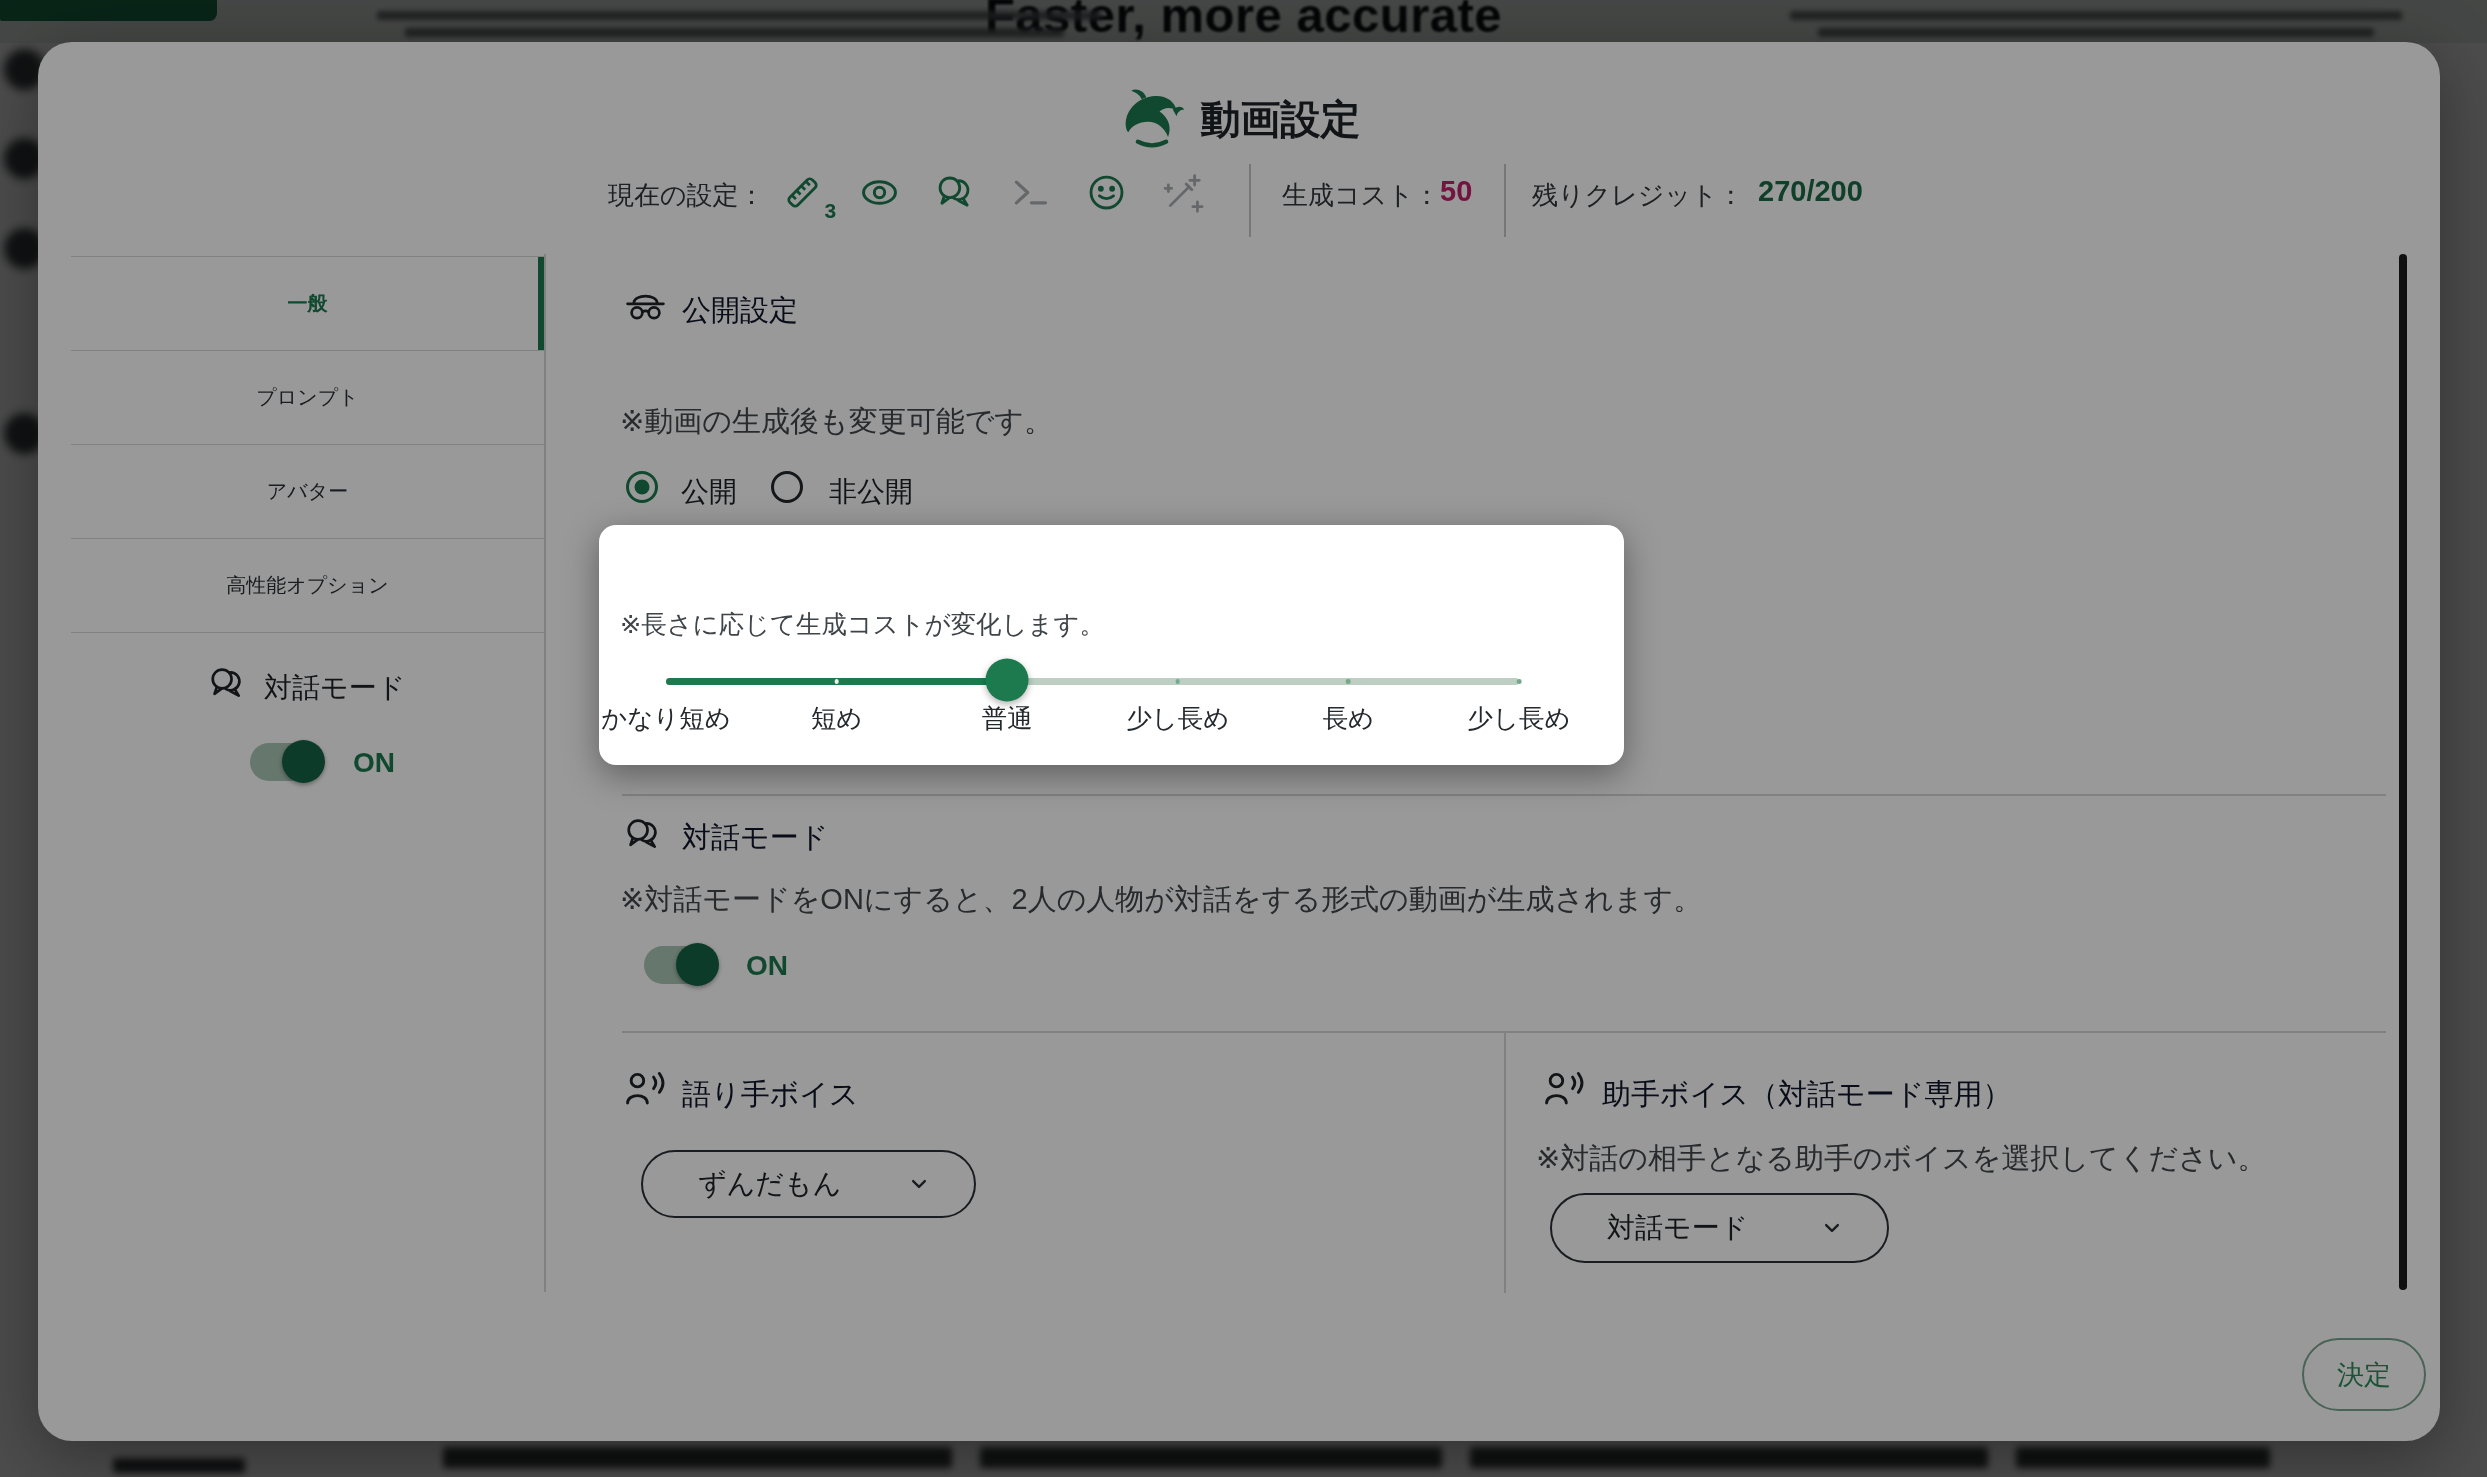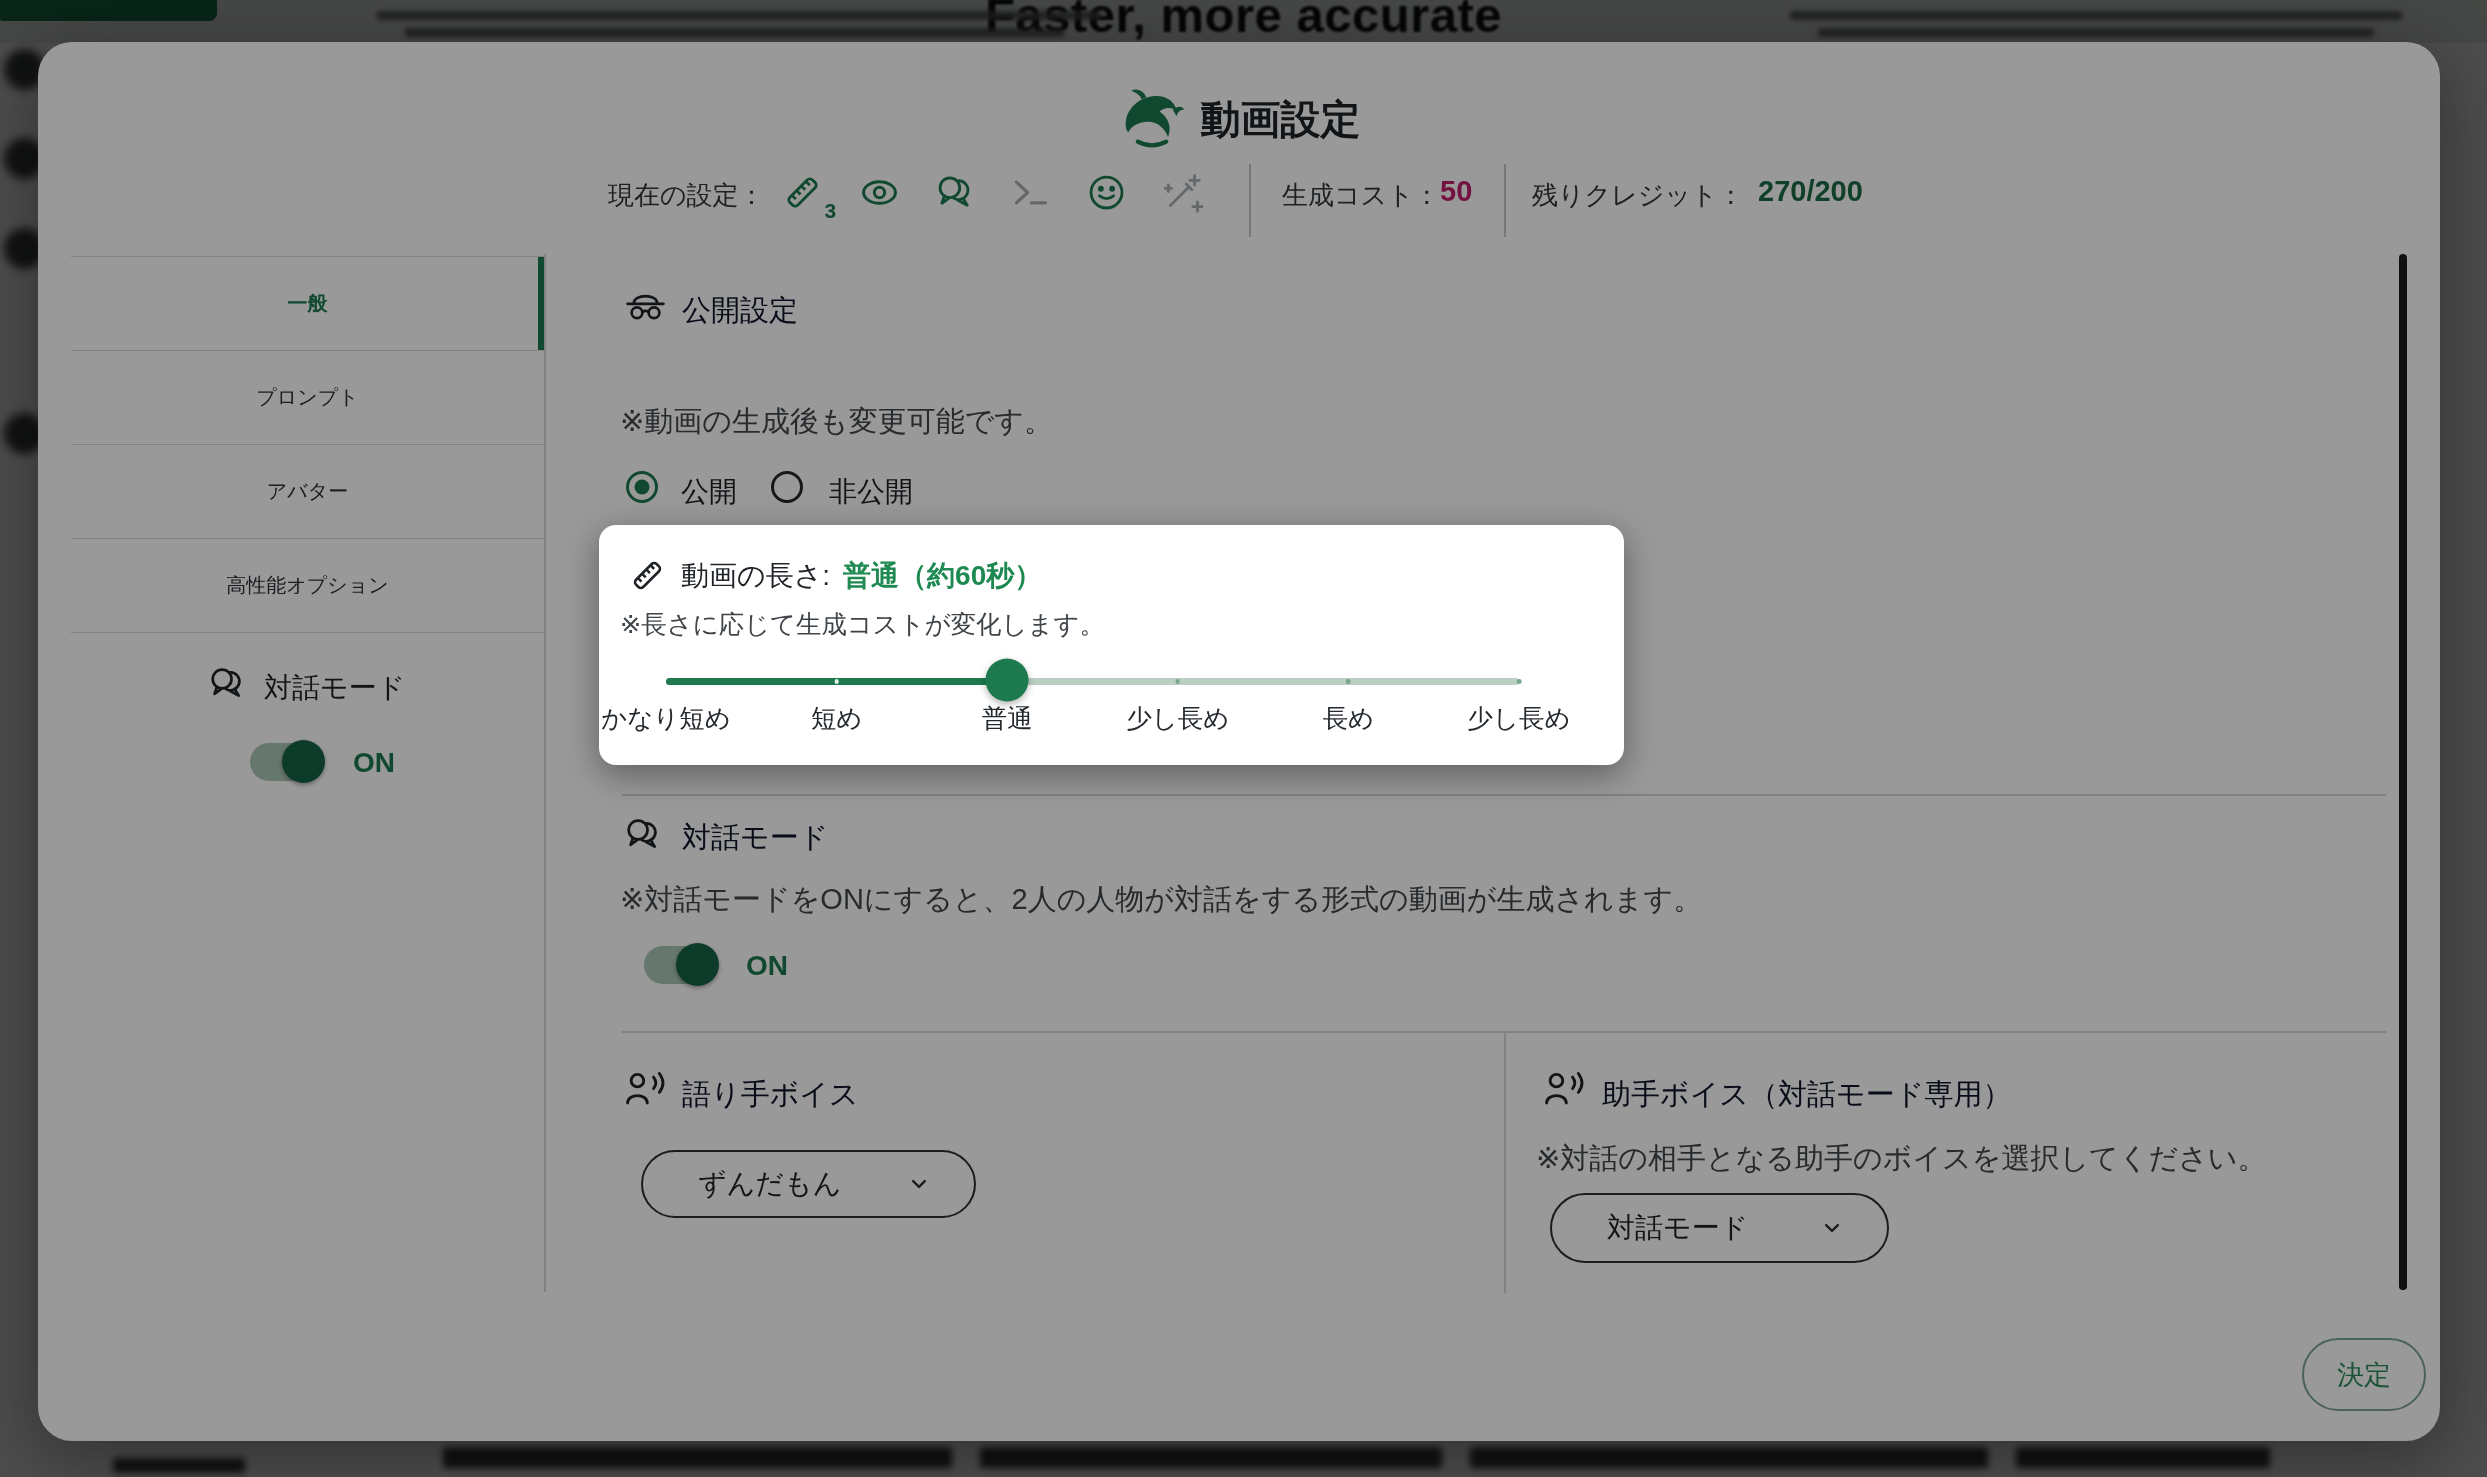--- a/index.html
+++ b/index.html
@@ -299,30 +299,20 @@
           <path d="M14 19 L24 29 L34 19"></path>
         </svg>
     </div>
 
     <div class="confirm-btn">決定</div>
   </div>
 
   <div class="tour-overlay"></div>
 
   <div class="hl-card">
-    <div class="card-head">
-      <svg viewBox="0 0 48 48" fill="none" stroke="currentColor" stroke-width="3" stroke-linejoin="round">
-        <g transform="rotate(-45 24 24)">
-            <rect x="7" y="18" width="34" height="12" rx="4"></rect>
-        <path d="M14 18 v6 M21 18 v6 M28 18 v6 M35 18 v6"></path>
-          </g>
-      </svg>
-      <span class="t">動画の長さ:</span>
-      <span class="v">普通（約60秒）</span>
-    </div>
     <div class="card-note">※長さに応じて生成コストが変化します。</div>
 
     <div class="slider-zone">
       <div class="track"></div>
       <div class="track-fill"></div>
       <span class="tick w" style="left:20%"></span>
       <span class="tick g" style="left:60%"></span>
       <span class="tick g" style="left:80%"></span>
       <span class="tick g" style="left:100%"></span>
       <div class="thumb"></div>

